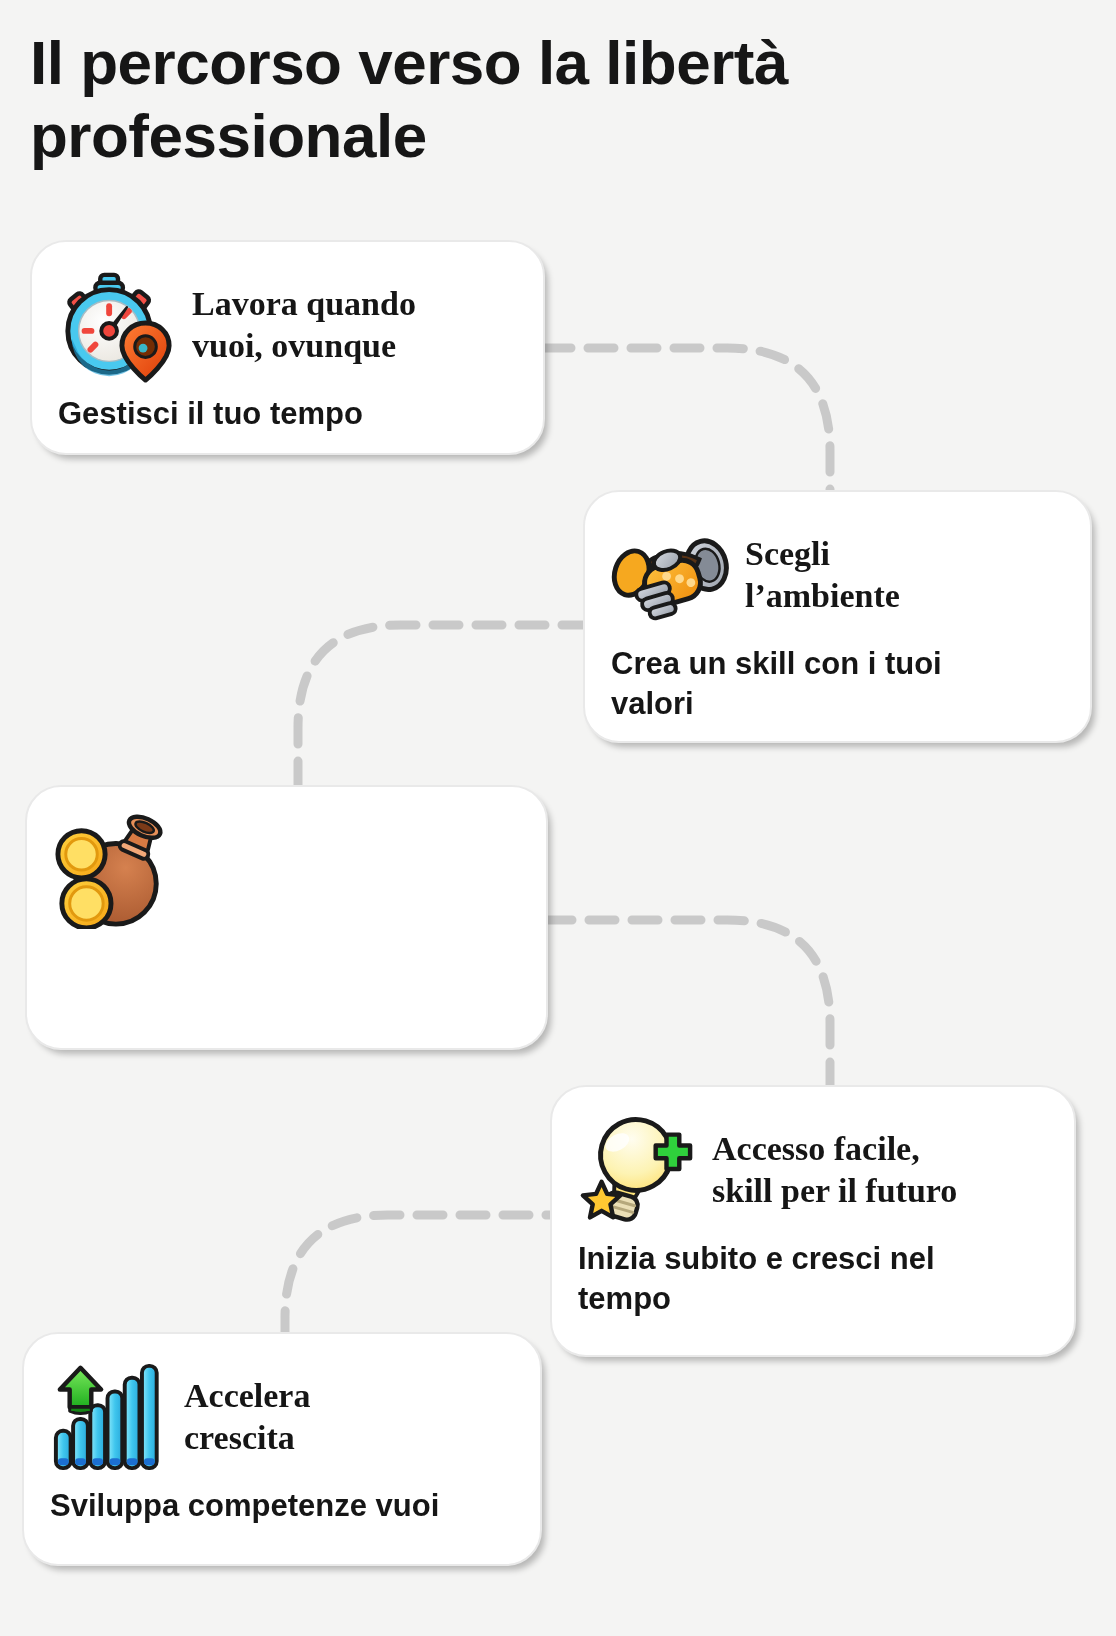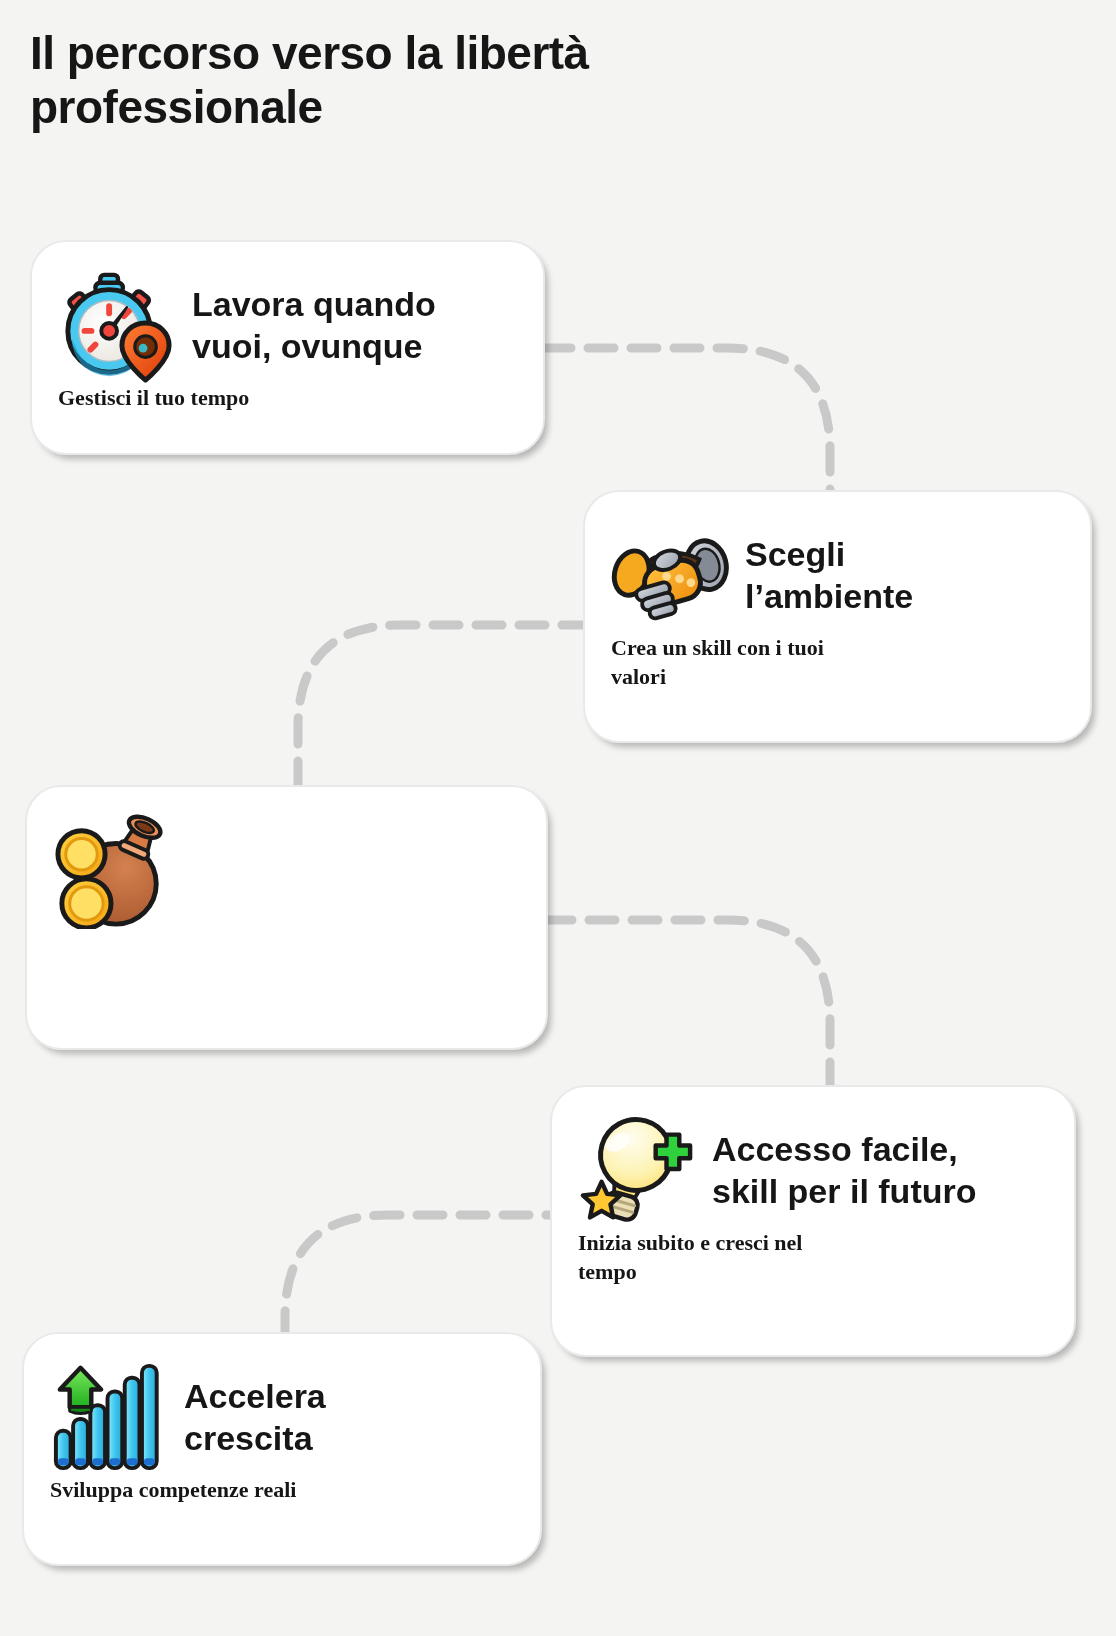--- a/index.html
+++ b/index.html
@@ -11,46 +11,46 @@
   body{
     background:var(--bg);
     font-family:"Liberation Sans", sans-serif;
     color:var(--text);
     position:relative;
     overflow:hidden;
   }
   .canvas{position:absolute;inset:0;width:1116px;height:1636px;}
   .page-title{
     position:absolute;left:30px;top:26px;width:1040px;
-    font-size:46px;font-weight:bold;letter-spacing:-0.5px;
+    font-size:62px;font-weight:bold;letter-spacing:-0.5px;
     line-height:1.18;white-space:pre-line;color:var(--text);
   }
   .connectors{position:absolute;left:0;top:0;z-index:0;}
   .connectors path{
     stroke:var(--connector);stroke-width:9;fill:none;
     stroke-linecap:round;stroke-dasharray:26 17;
   }
   .card{
     position:absolute;z-index:1;
     background:var(--card-bg);
     border:2px solid var(--card-border);
     border-radius:36px;
     box-shadow:5px 6px 6px -2px rgba(0,0,0,0.25);
     padding:24px 26px 24px 26px;
   }
-  .card-top{display:flex;align-items:center;gap:16px;}
+  .card-top{display:flex;align-items:center;gap:16px;font-family:Liberation Serif, serif;}
   .icon{width:118px;height:118px;flex:0 0 auto;}
   .icon svg{width:100%;height:100%;display:block;}
   .card-title{
     font-size:34px;font-weight:bold;line-height:1.24;
     white-space:pre-line;color:var(--text);
   }
   .card-sub{
-    font-size:22px;font-weight:bold;line-height:1.3;
-    white-space:pre-line;color:var(--text);font-family:Liberation Serif, serif;
+    font-size:31px;font-weight:bold;line-height:1.3;margin-top:10px;
+    white-space:pre-line;color:var(--text);
   }
   
   #card-1{left:30px; top:240px; width:515px; height:215px;}
   #card-2{left:583px;top:490px; width:509px; height:253px;}
   #card-3{left:25px; top:785px; width:523px; height:265px;}
   #card-4{left:550px;top:1085px;width:526px; height:272px;}
   #card-5{left:22px; top:1332px;width:520px; height:234px;}
 </style>
 </head>
 <body>
@@ -240,16 +240,16 @@
           </g>
           <g transform="translate(2,6)">
             <path d="M29,4 L50,26 L40,26 L40,44 L18,44 L18,26 L8,26 Z" fill="url(#arrowG)" stroke="#1a1a1a" stroke-width="4.5" stroke-linejoin="round"></path>
             <path d="M18,44 h22 v4 q-11,5 -22,0 z" fill="#158515" stroke="#1a1a1a" stroke-width="3" stroke-linejoin="round"></path>
           </g>
         </svg>
       </span>
       <div class="card-title">Accelera
 crescita</div>
     </div>
-    <div class="card-sub">Sviluppa competenze reali</div>
+    <div class="card-sub">Sviluppa competenze vuoi</div>
   </div>
 
 </div>
 
 </body></html>

